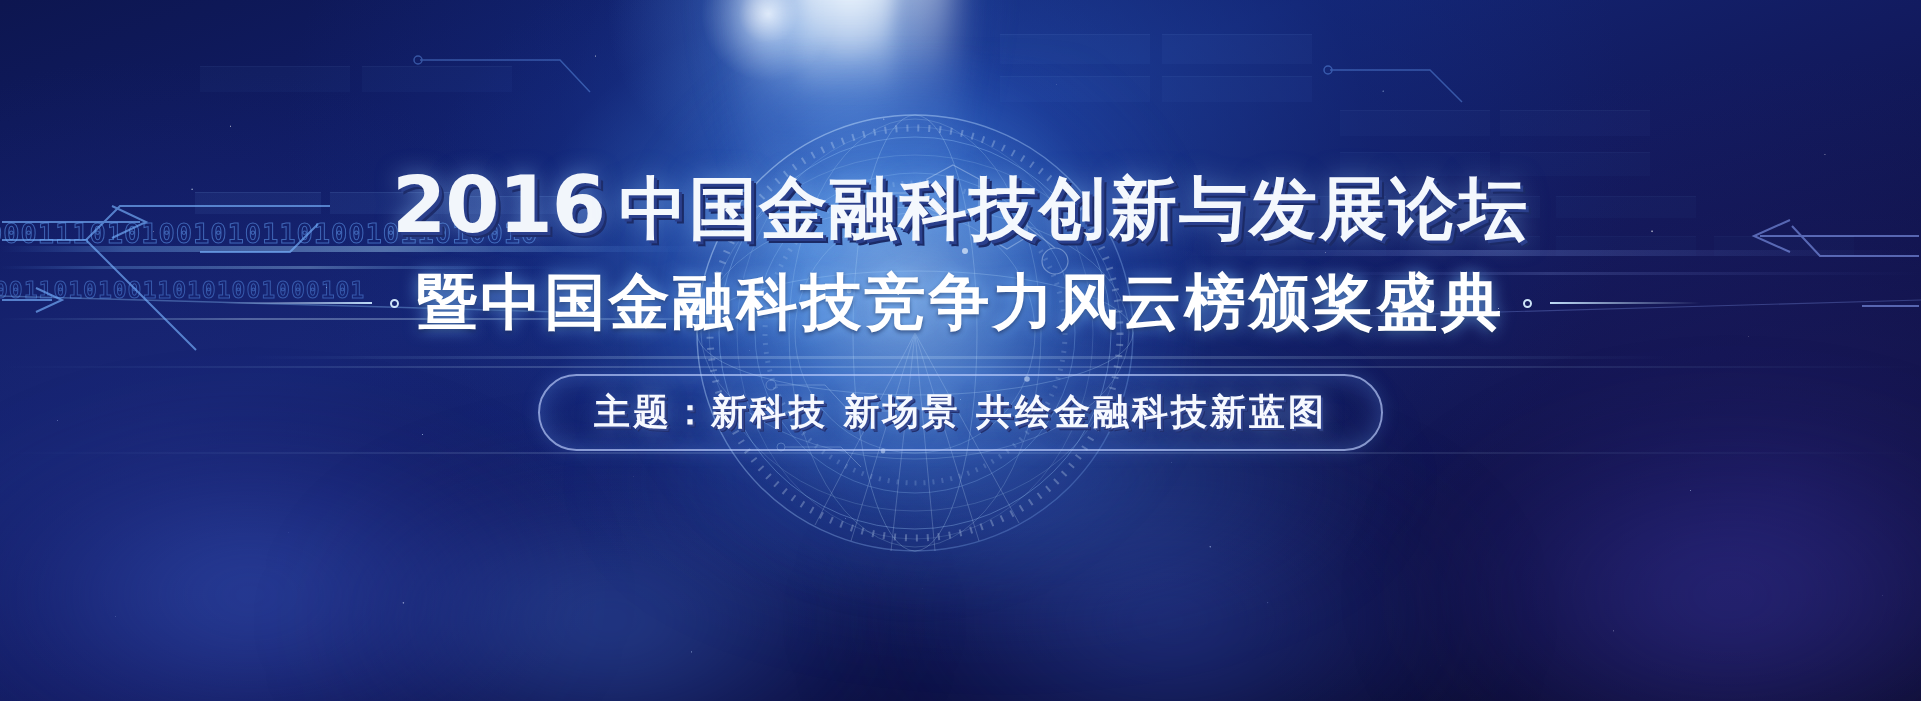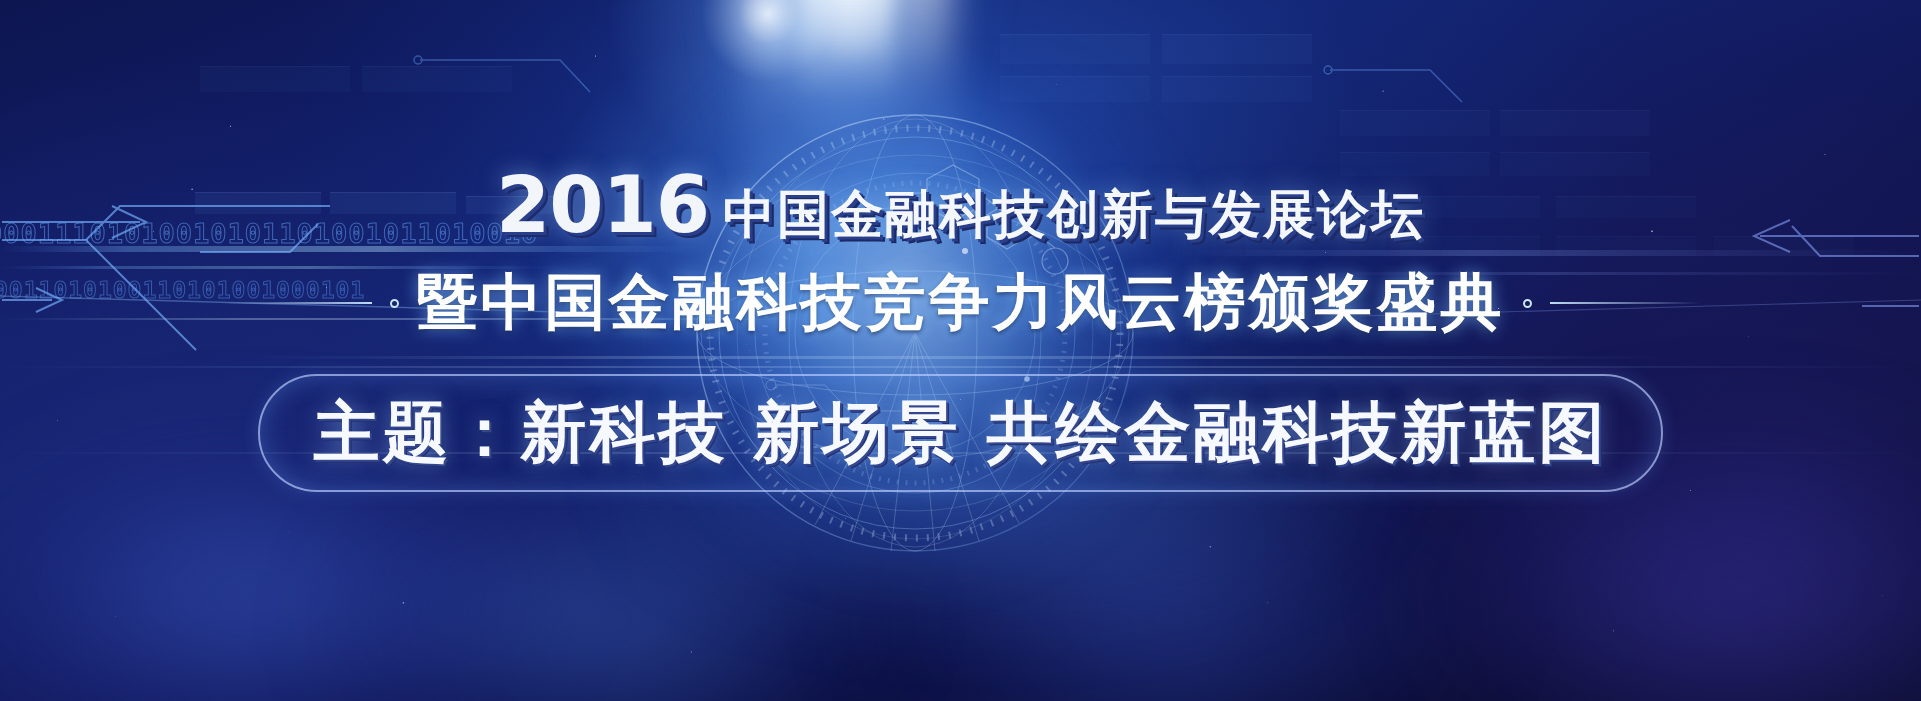--- a/index.html
+++ b/index.html
@@ -155,21 +155,21 @@
     letter-spacing:-1px;
     color:#f2f6fb;
     text-shadow:
        3px 3px 0 #2a3f8c,
        5px 5px 0 #1d2c6a,
        0 0 22px rgba(150,200,255,.55);
   }
   .title-main{
     font-family:"DejaVu Sans","Liberation Sans",sans-serif;
     font-weight:700;
-    font-size:52px;
+    font-size:68px;
     letter-spacing:2px;
     color:#f4f8fd;
     margin-left:14px;
     text-shadow:
        3px 3px 0 #2a3f8c,
        5px 5px 0 #1b2a66,
        0 0 24px rgba(150,205,255,.5);
   }
 
   .sub-row{
@@ -206,21 +206,21 @@
     display:flex; align-items:center; justify-content:center;
     padding:12px 54px;
     border:2px solid rgba(185,205,255,.70);
     border-radius:60px;
     box-shadow:0 0 26px rgba(110,165,255,.30) inset, 0 0 18px rgba(110,165,255,.20);
     white-space:nowrap;
   }
   .theme-text{
     font-family:"DejaVu Sans","Liberation Sans",sans-serif;
     font-weight:700;
-    font-size:66px;
+    font-size:36px;
     letter-spacing:3px;
     color:#f6f9ff;
     text-shadow:
       2px 2px 0 #33468f,
       3px 3px 0 #22306e,
       0 0 20px rgba(150,200,255,.5);
   }
 
   
   .deco{ position:absolute; inset:0; pointer-events:none; }

